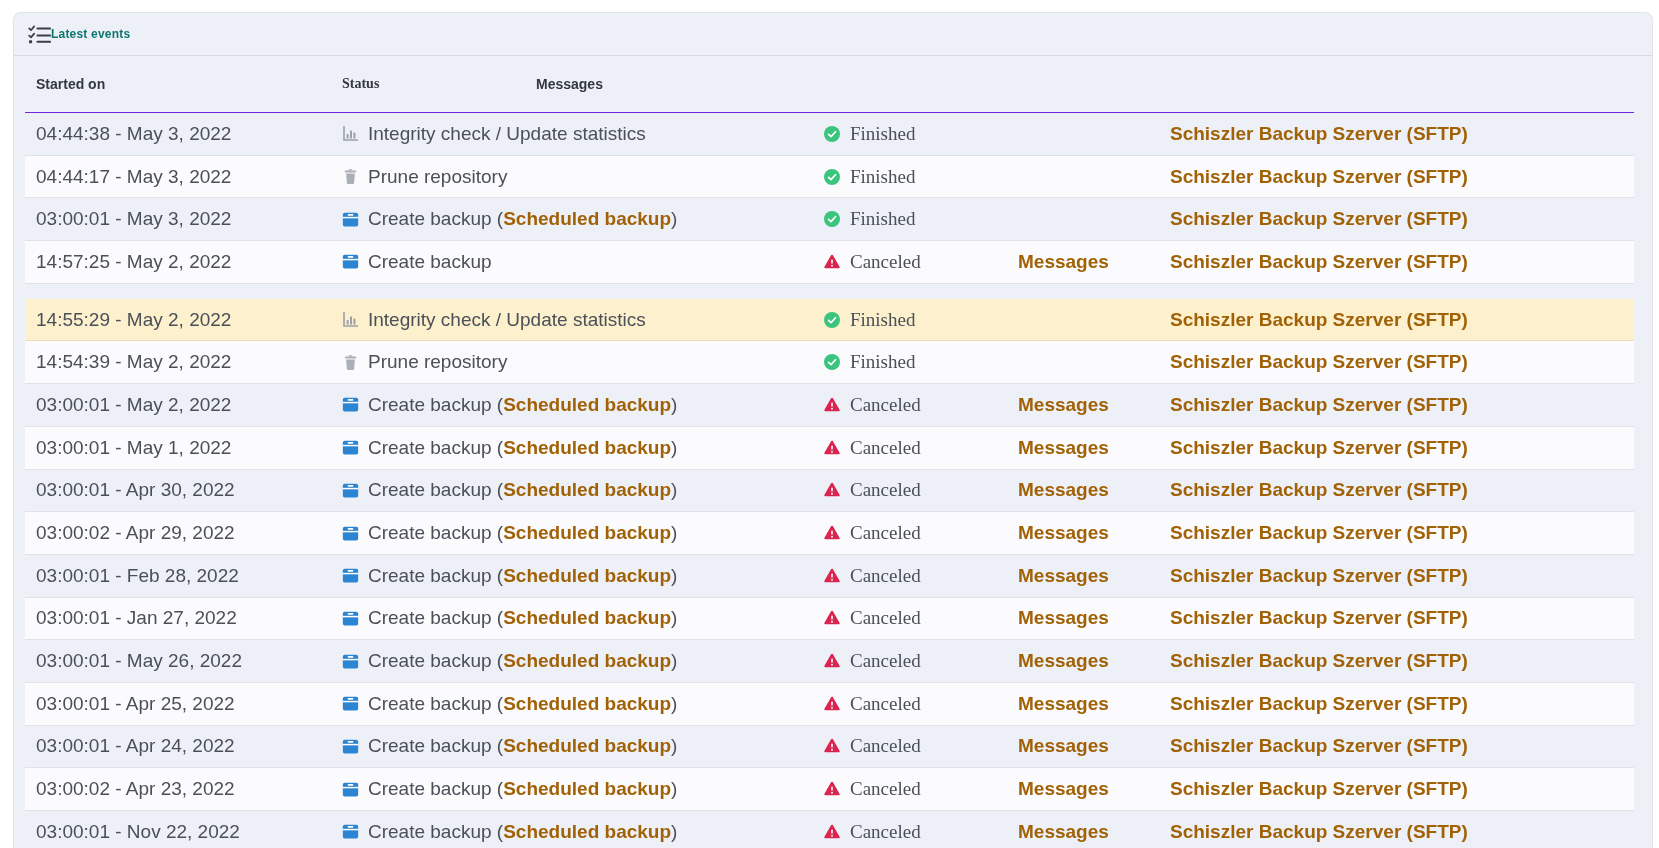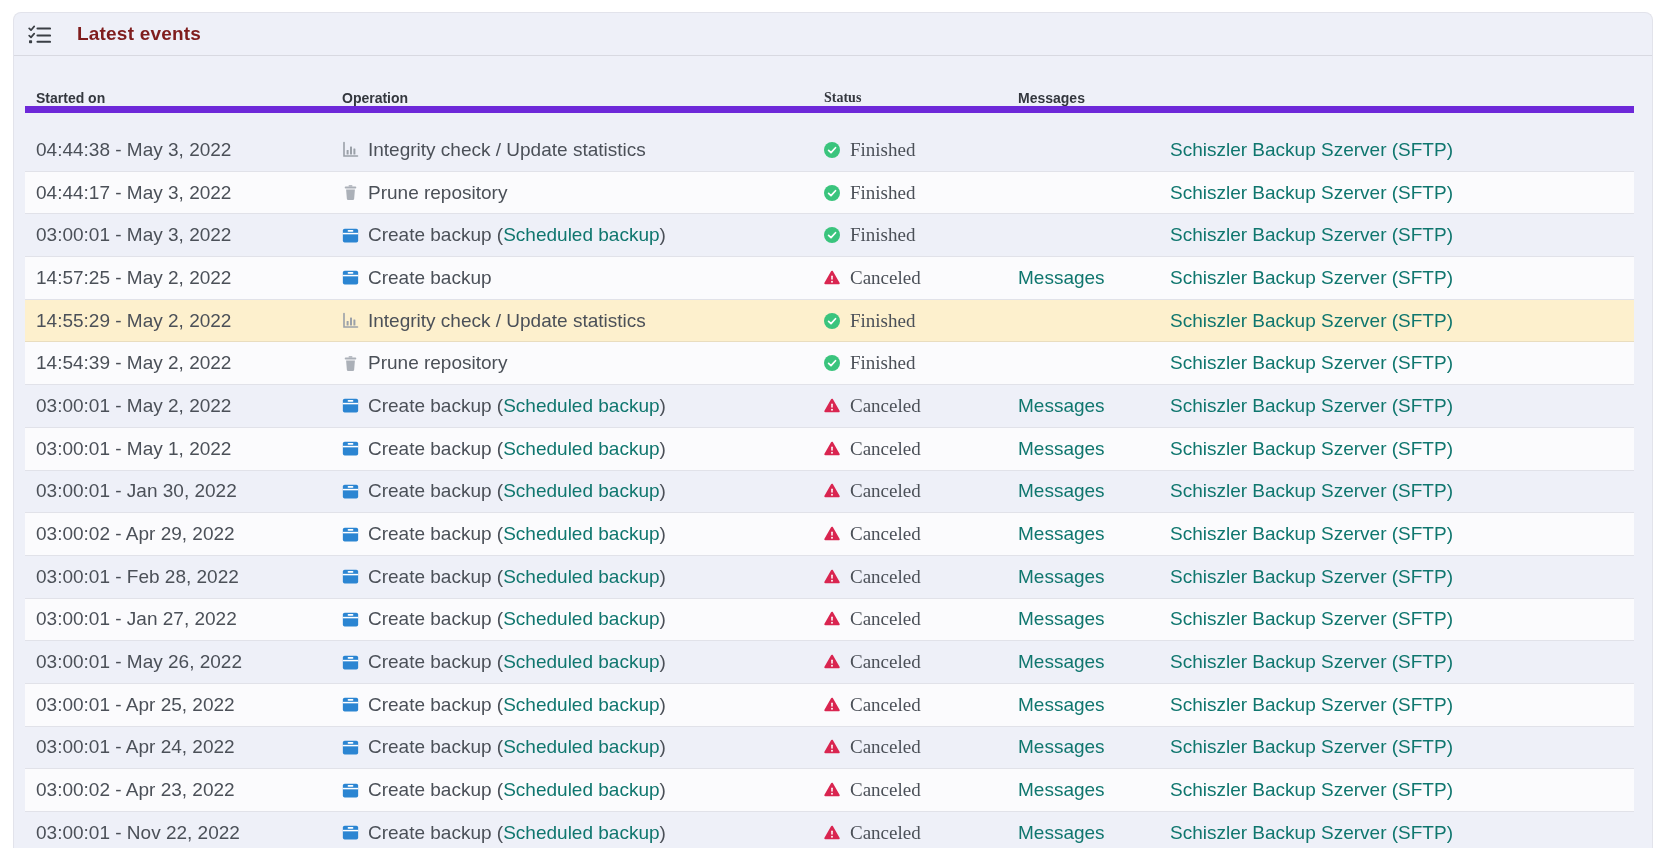--- a/index.html
+++ b/index.html
@@ -16,45 +16,45 @@
     background: #eef0f8;
     border: 1px solid #e2e3eb; border-bottom: none;
     border-radius: 8px 8px 0 0;
   }
   .card-header {
     height: 43px; display: flex; align-items: center;
     padding: 0 14px;
     border-bottom: 1px solid #d8d9e1;
   }
   .card-title {
-    font-weight: 700; font-size: 19px; color: #7f1d1d;
-    margin-left: 26px; letter-spacing: .2px;
+    font-weight: 700; font-size: 12px; color: #0f766e;
+    letter-spacing: .2px;
   }
   .thead {
-    display: flex; align-items: flex-end; height: 57px;
-    margin: 0 18px 16px 11px;
-    border-bottom: 7px solid #6d28d9;
+    display: flex; align-items: center; height: 57px;
+    margin: 0 18px 0 11px;
+    border-bottom: 1px solid #6d28d9;
   }
   .th { font-weight: 700; font-size: 14px; color: #33373e; }
   .tbody { }
   .trow {
     display: flex; align-items: center; height: 42.7px;
     margin: 0 18px 0 11px;
     border-bottom: 1px solid #e1e2e9;
     font-size: 19px;
   }
   .trow.alt { background: #fbfbfd; }
-  .trow.hl { background: #fdf0cd; border-bottom-color: #e9ddbf; }
+  .trow.hl { background: #fdf0cd; border-bottom-color: #e9ddbf; margin-top: 15px; }
   .trow.spacer { height: 60px; background: #fbfbfd; border-bottom: none; }
   .col-started { width: 317px; padding-left: 11px; }
   .col-op { width: 482px; display: flex; align-items: center; }
   .col-status { width: 194px; display: flex; align-items: center; font-family: Liberation Serif, serif; }
   .col-msg { width: 152px; }
   .col-repo { flex: 1; }
-  a { color: #0f766e; text-decoration: none; cursor: pointer; }
+  a { color: #a16207; text-decoration: none; cursor: pointer; font-weight: bold; }
   .opicon { width: 17px; height: 17px; margin-right: 9px; flex: 0 0 auto; display: inline-flex; }
   .sticon { width: 16px; height: 16px; margin-right: 10px; flex: 0 0 auto; display: inline-flex; }
   .opicon svg, .sticon svg { width: 100%; height: 100%; }
   .tasklist { width: 23px; height: 19px; display: inline-flex; }
 </style>
 </head>
 <body>
 
 <div class="card">
   <div class="card-header">
@@ -66,21 +66,20 @@
         <path d="M9.5 3.5 H22" stroke="#3a3f45" stroke-width="2.1" stroke-linecap="round"></path>
         <path d="M9.5 10.5 H22" stroke="#3a3f45" stroke-width="2.1" stroke-linecap="round"></path>
         <path d="M9.5 16.8 H22" stroke="#3a3f45" stroke-width="2.1" stroke-linecap="round"></path>
       </svg>
     </span>
     <span class="card-title">Latest events</span>
   </div>
 
   <div class="thead">
     <div class="th col-started">Started on</div>
-    <div class="th col-op">Operation</div>
     <div class="th col-status">Status</div>
     <div class="th col-msg">Messages</div>
   </div>
 
   <div class="tbody">
       <div class="trow">
         <div class="col-started">04:44:38 - May 3, 2022</div>
         <div class="col-op">
           <span class="opicon">
             <svg viewBox="0 0 17 17">
@@ -261,21 +260,21 @@
               <rect x="7.25" y="5.6" width="1.5" height="4.2" rx=".75" fill="#fff"></rect>
               <circle cx="8" cy="11.7" r=".95" fill="#fff"></circle>
             </svg>
           </span>
           <span>Canceled</span>
         </div>
         <div class="col-msg"><a>Messages</a></div>
         <div class="col-repo"><a>Schiszler Backup Szerver (SFTP)</a></div>
       </div>
       <div class="trow">
-        <div class="col-started">03:00:01 - Jan 30, 2022</div>
+        <div class="col-started">03:00:01 - Apr 30, 2022</div>
         <div class="col-op"><span class="opicon">
             <svg viewBox="0 0 16 16">
               <rect x="0.8" y="1.6" width="14.4" height="13" rx="1.7" fill="#2b85d2"></rect>
               <rect x="0.8" y="5.5" width="14.4" height="1.4" fill="#fff"></rect>
               <rect x="5.3" y="2.9" width="5.4" height="1.5" rx=".75" fill="#fff"></rect>
             </svg>
           </span><span>Create backup</span>&nbsp;(<a>Scheduled backup</a>)</div>
         <div class="col-status">
           <span class="sticon">
             <svg viewBox="0 0 16 16">

